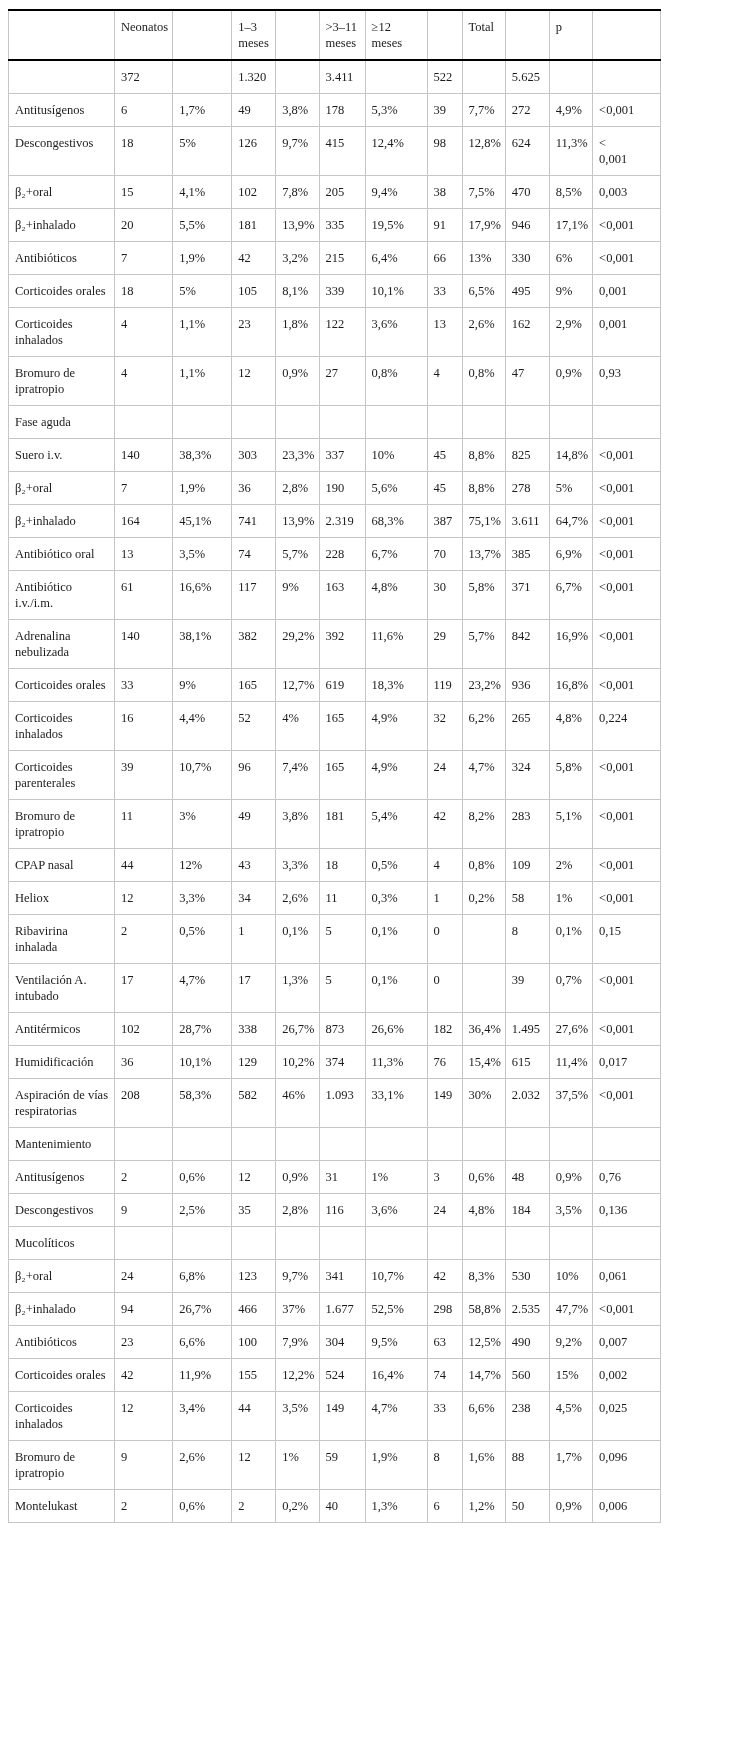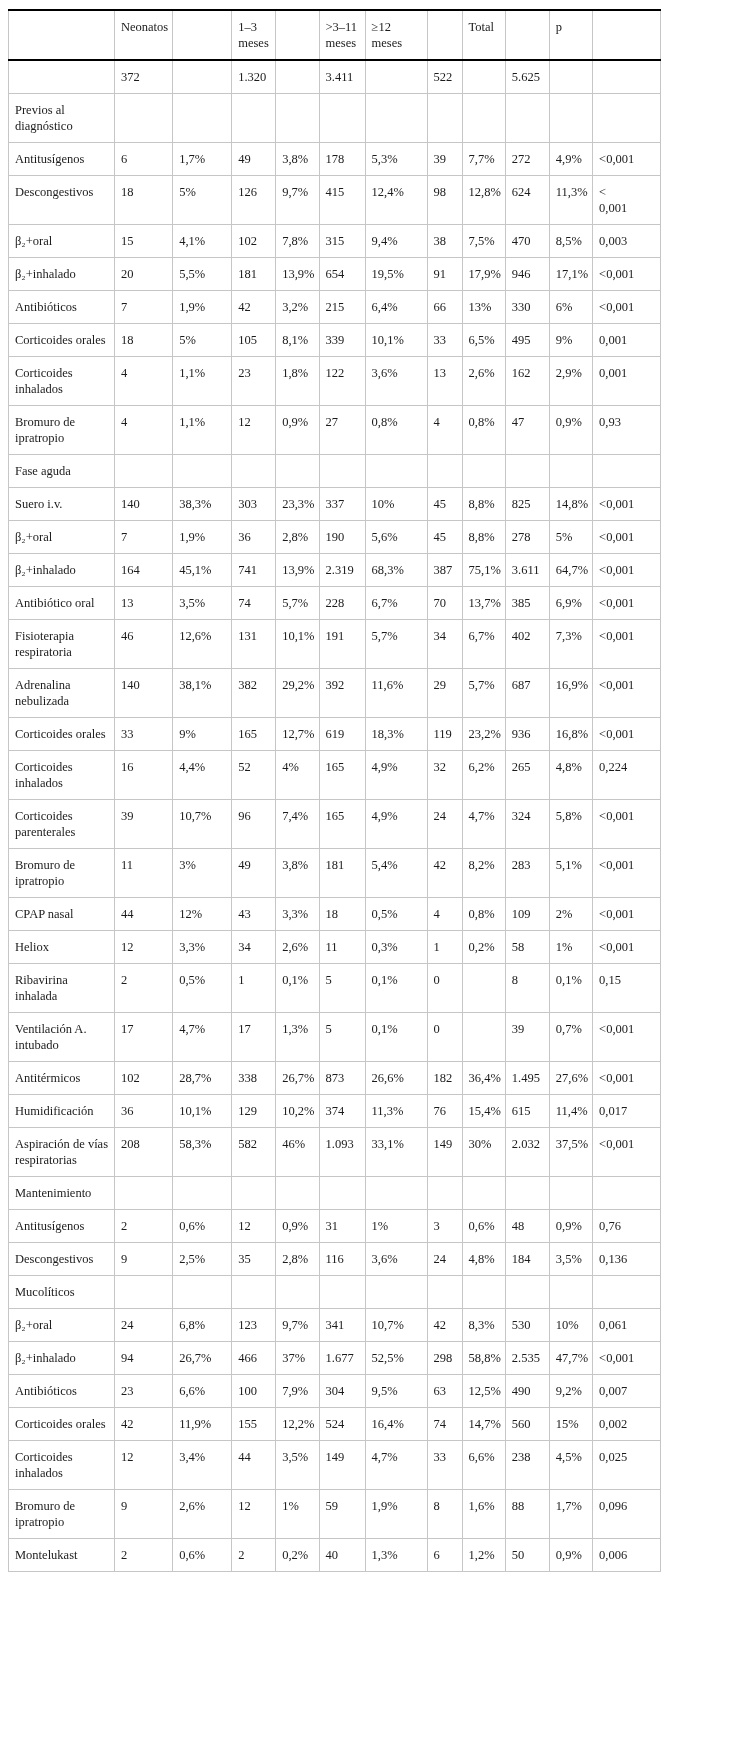--- a/index.html
+++ b/index.html
@@ -77,34 +77,20 @@
           <td></td>
           <td>3.411</td>
           <td></td>
           <td>522</td>
           <td></td>
           <td>5.625</td>
           <td></td>
           <td></td>
         </tr>
         <tr>
-          <td class="label">Previos al diagnóstico</td>
-          <td></td>
-          <td></td>
-          <td></td>
-          <td></td>
-          <td></td>
-          <td></td>
-          <td></td>
-          <td></td>
-          <td></td>
-          <td></td>
-          <td></td>
-        </tr>
-        <tr>
           <td class="label">Antitusígenos</td>
           <td>6</td>
           <td>1,7%</td>
           <td>49</td>
           <td>3,8%</td>
           <td>178</td>
           <td>5,3%</td>
           <td>39</td>
           <td>7,7%</td>
           <td>272</td>
@@ -125,35 +111,35 @@
           <td>11,3%</td>
           <td class="pcell">&lt;
 0,001</td>
         </tr>
         <tr>
           <td class="label">β₂+oral</td>
           <td>15</td>
           <td>4,1%</td>
           <td>102</td>
           <td>7,8%</td>
-          <td>315</td>
+          <td>205</td>
           <td>9,4%</td>
           <td>38</td>
           <td>7,5%</td>
           <td>470</td>
           <td>8,5%</td>
           <td class="pcell">0,003</td>
         </tr>
         <tr>
           <td class="label">β₂+inhalado</td>
           <td>20</td>
           <td>5,5%</td>
           <td>181</td>
           <td>13,9%</td>
-          <td>654</td>
+          <td>335</td>
           <td>19,5%</td>
           <td>91</td>
           <td>17,9%</td>
           <td>946</td>
           <td>17,1%</td>
           <td class="pcell">&lt;0,001</td>
         </tr>
         <tr>
           <td class="label">Antibióticos</td>
           <td>7</td>
@@ -274,44 +260,44 @@
           <td>5,7%</td>
           <td>228</td>
           <td>6,7%</td>
           <td>70</td>
           <td>13,7%</td>
           <td>385</td>
           <td>6,9%</td>
           <td class="pcell">&lt;0,001</td>
         </tr>
         <tr>
-          <td class="label">Fisioterapia respiratoria</td>
-          <td>46</td>
-          <td>12,6%</td>
-          <td>131</td>
-          <td>10,1%</td>
-          <td>191</td>
-          <td>5,7%</td>
-          <td>34</td>
+          <td class="label">Antibiótico i.v./i.m.</td>
+          <td>61</td>
+          <td>16,6%</td>
+          <td>117</td>
+          <td>9%</td>
+          <td>163</td>
+          <td>4,8%</td>
+          <td>30</td>
+          <td>5,8%</td>
+          <td>371</td>
           <td>6,7%</td>
-          <td>402</td>
-          <td>7,3%</td>
           <td class="pcell">&lt;0,001</td>
         </tr>
         <tr>
           <td class="label">Adrenalina nebulizada</td>
           <td>140</td>
           <td>38,1%</td>
           <td>382</td>
           <td>29,2%</td>
           <td>392</td>
           <td>11,6%</td>
           <td>29</td>
           <td>5,7%</td>
-          <td>687</td>
+          <td>842</td>
           <td>16,9%</td>
           <td class="pcell">&lt;0,001</td>
         </tr>
         <tr>
           <td class="label">Corticoides orales</td>
           <td>33</td>
           <td>9%</td>
           <td>165</td>
           <td>12,7%</td>
           <td>619</td>

